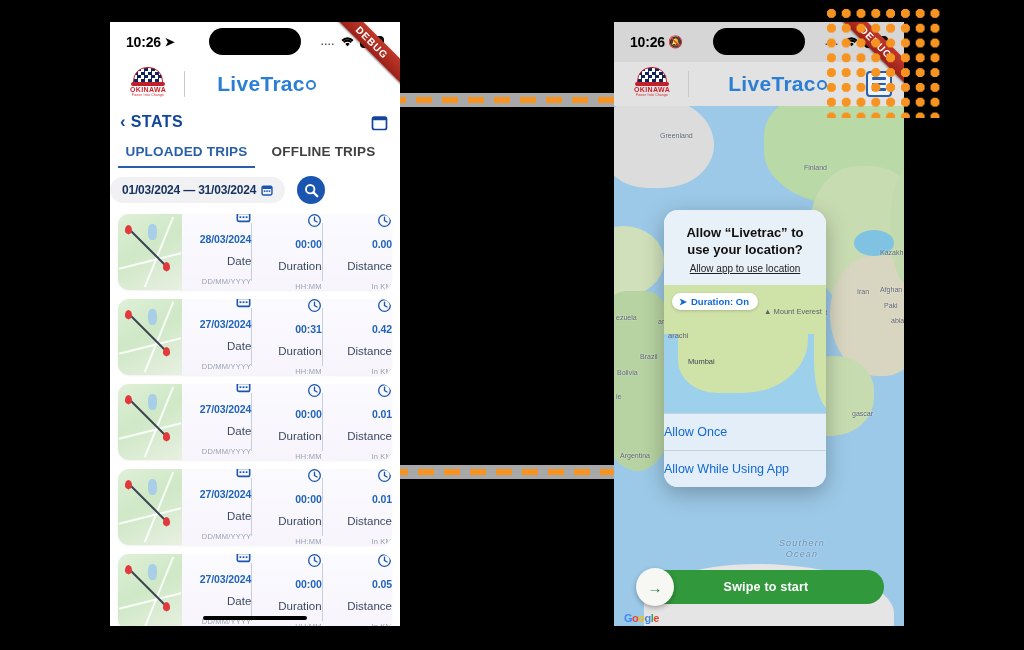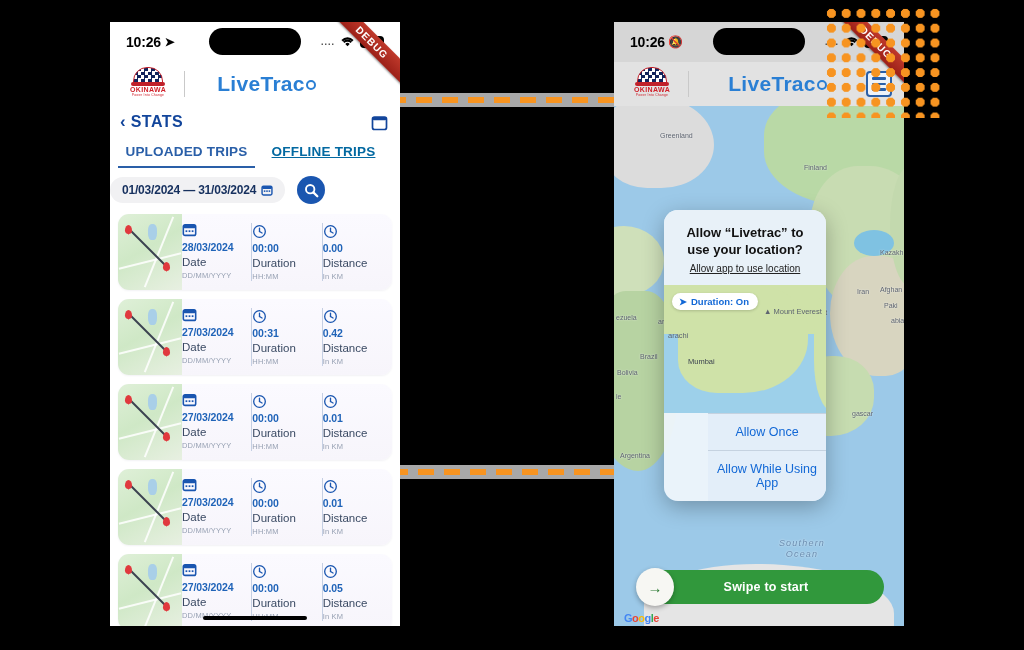--- a/index.html
+++ b/index.html
@@ -132,21 +132,21 @@
   .back-chevron { color:#12459b; font-size: 17px; font-weight: bold; margin-right: 5px; }
   .stats-title { font-size: 16px; font-weight: bold; color: #12459b; letter-spacing: .5px; }
   .cal-icon-hdr { margin-left: auto; width:17px; height:17px; }
 
   .tabs { display:flex; background:#fff; padding: 2px 8px 0 8px; }
   .tab {
     flex: 1; text-align:center; font-size: 13.5px; font-weight: bold;
     padding: 6px 0 7px 0; letter-spacing: .2px;
   }
   .tab.active { color:#2a5fa8; border-bottom: 2.5px solid #2a5fa8; }
-  .tab.inactive { color:#0369a1;text-decoration:underline; }
+  .tab.inactive { color:#404040; }
 
   .filter-row {
     display:flex; align-items:center; justify-content:flex-start; gap: 12px;
     padding: 8px 0 10px 0; background:#fff;
   }
   .date-pill {
     background:#f1f1f3; border-radius: 16px; padding: 6px 12px;
     display:flex; align-items:center; gap:5px;
     font-size: 12px; font-weight: bold; color:#16305e; letter-spacing:-.2px;
   }
@@ -172,22 +172,22 @@
   .thumb-water { position:absolute; background:#a9cfe8; border-radius:40%; }
   .thumb-line {
     position:absolute; left: 10px; top: 14px; width: 44px; height: 44px;
   }
   .pin {
     position:absolute; width: 7px; height: 9px; background:#e0393e;
     border-radius: 50% 50% 50% 50% / 58% 58% 42% 42%;
   }
   .pin:after{ content:""; position:absolute; left:2.2px; top:7px; width:2.5px; height:3px; background:#e0393e; clip-path: polygon(50% 100%, 0 0, 100% 0); }
   .trip-col {
-    flex: 1; display:flex; flex-direction:column; align-items:flex-start; justify-content:center;
-    gap: 3px; position: relative;
+    flex: 1; display:flex; flex-direction:column; align-items:flex-end; justify-content:center;
+    gap: 10px; position: relative;
   }
   .trip-col + .trip-col::before,
   .trip-thumb + .trip-col::after { content:""; }
   .trip-sep { width: 1px; background:#c5cfe3; margin: 9px 0; }
   .col-icon { height: 16px; display:flex; align-items:center; }
   .col-value { font-size: 10.5px; font-weight: bold; color:#1f63b8; letter-spacing:-.1px; }
   .col-label { font-size: 11.5px; color:#3a4a63; }
   .col-sub { font-size: 7.5px; color:#97a1b3; letter-spacing:.2px; }
 
   .home-indicator {
@@ -225,24 +225,23 @@
     overflow:hidden;
   }
   .precise-chip {
     position:absolute; left: 8px; top: 8px;
     background:#fff; border-radius: 11px; padding: 3px 9px 3px 7px;
     display:flex; align-items:center; gap:4px;
     font-size: 9.5px; font-weight: bold; color:#1268d6;
     box-shadow: 0 1px 3px rgba(0,0,0,.18);
   }
   .perm-btn {
-    text-align:center; font-size: 12.5px; color:#1268d6;
+    text-align:left; font-size: 12.5px; color:#1268d6;
     padding: 11px 0; border-top: 1px solid rgba(120,140,160,.28);
     background: rgba(226,238,248,.92);
-    margin-left: 44px;
   }
 
   
   .swipe-wrap {
     position:absolute; left: 22px; bottom: 22px; width: 248px; height: 34px; z-index: 14;
   }
   .swipe-track {
     position:absolute; left: 12px; top: 0; width: 236px; height: 34px;
     background:#31983c; border-radius: 18px;
     display:flex; align-items:center; justify-content:center;

